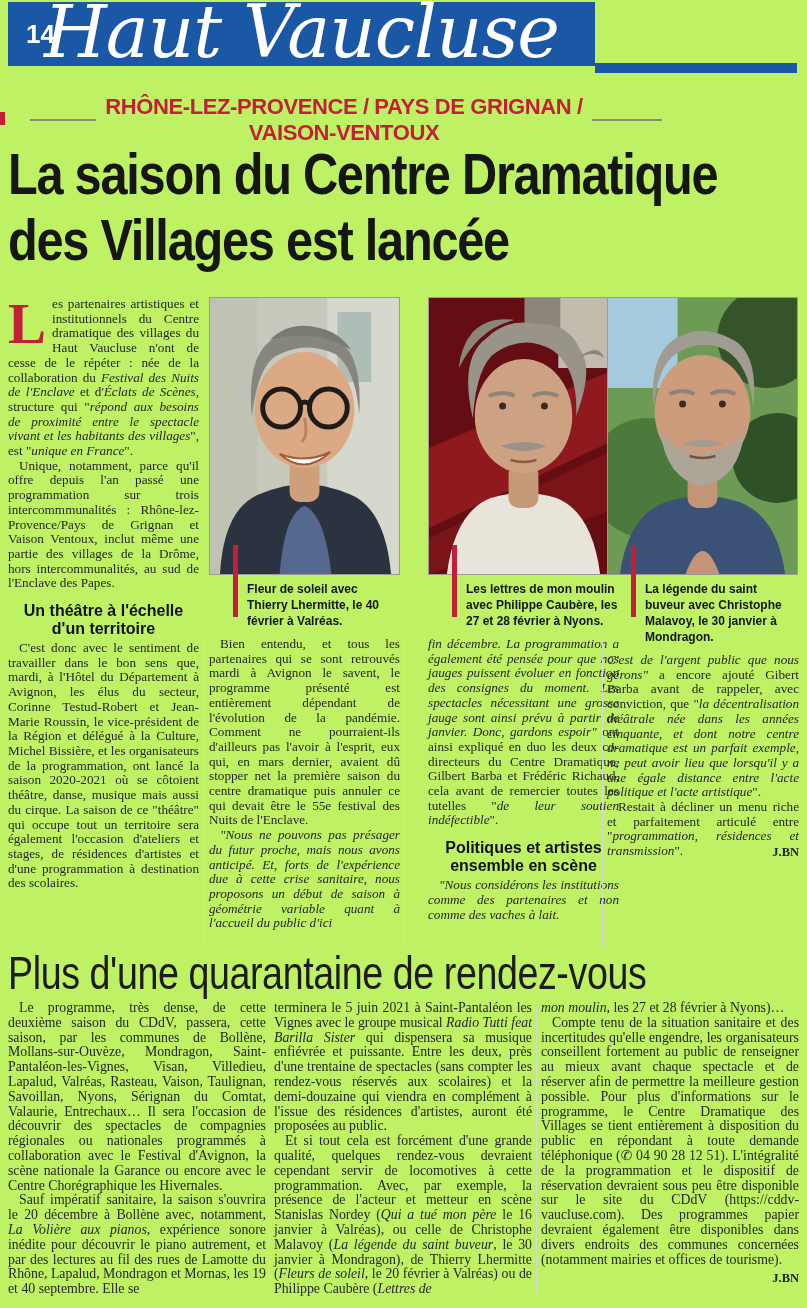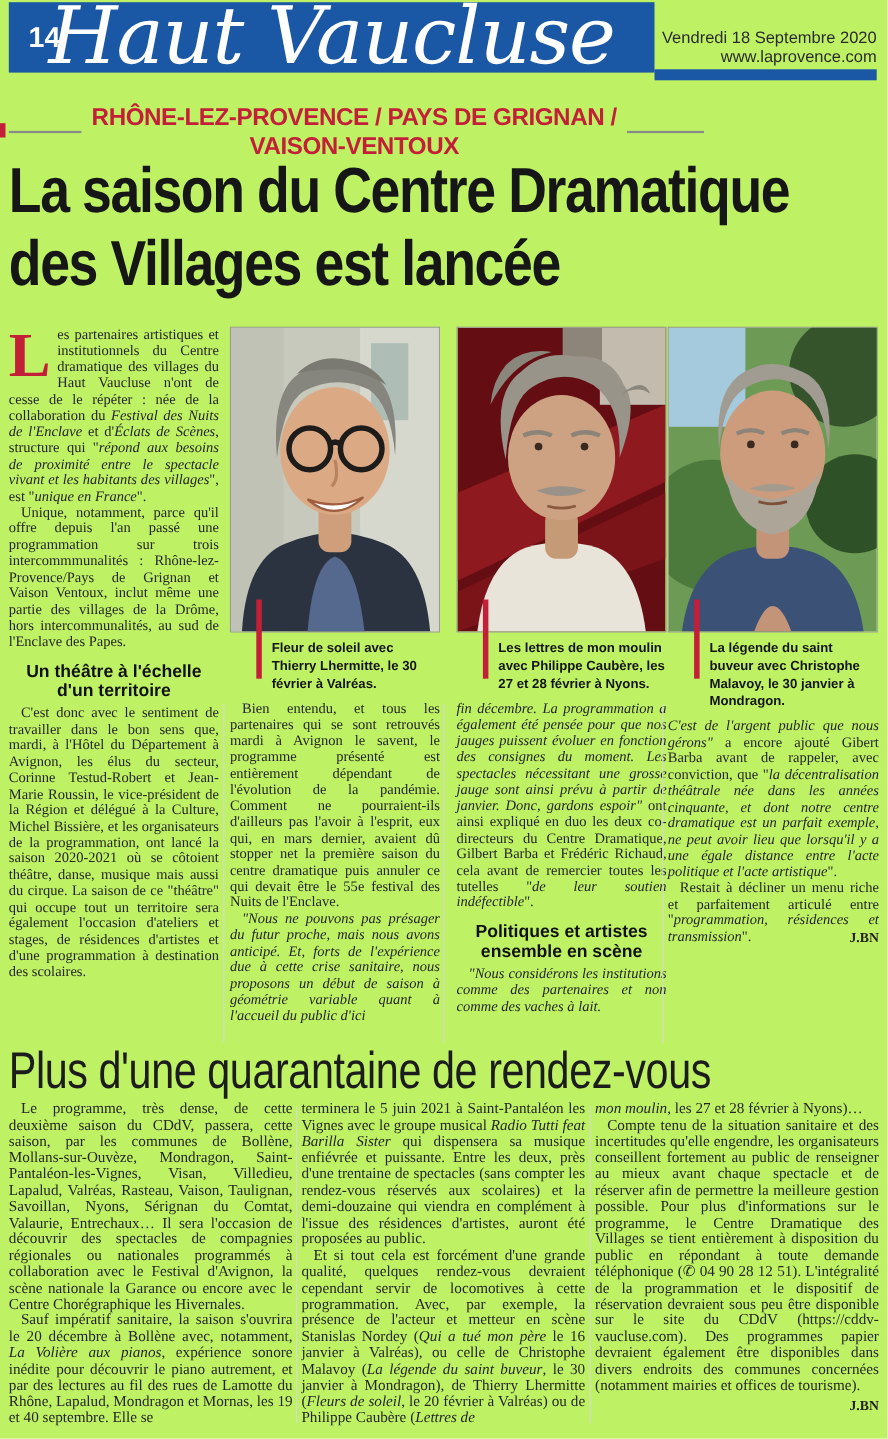--- a/index.html
+++ b/index.html
@@ -12,21 +12,21 @@
   .pagenum{position:absolute;left:18px;top:17px;font-family:"Liberation Sans",sans-serif;
            font-weight:bold;font-size:26px;color:#ffffff;}
   .section-title{font-family:"DejaVu Serif","Liberation Serif",serif;font-style:italic;font-weight:normal;
            font-size:72px;color:#ffffff;letter-spacing:-1px;padding-bottom:4px;text-align:right;}
   .dateblock{position:absolute;right:10px;top:26px;text-align:right;
            font-family:"Liberation Sans",sans-serif;font-size:15px;line-height:17px;color:#2b2b2b;}
   .blue-bar{position:absolute;left:595px;top:63px;width:202px;height:10px;background:#1a57a5;}
 
   
   .kicker-row{position:absolute;left:0;top:103px;width:648px;height:34px;
-           display:flex;align-items:center;}
+           display:flex;align-items:center;padding-left:22px;}
   .red-notch{position:absolute;left:0;top:9px;width:5px;height:13px;background:#c41f39;}
   .kline{height:2px;background:#8a8a8a;flex:0 0 66px;}
   .kline.left{margin-left:8px;}
   .kline.right{margin-right:8px;flex-basis:70px;}
   .kicker{flex:1;margin:0;text-align:center;font-family:"Liberation Sans",sans-serif;
           font-weight:bold;font-size:22px;letter-spacing:-0.4px;color:#c41f39;}
 
   
   .headline1{position:absolute;left:8px;top:141px;margin:0;width:950px;
              font-family:"Liberation Sans",sans-serif;font-weight:bold;font-size:58px;
@@ -34,21 +34,21 @@
              transform:scaleX(0.84);transform-origin:0 0;}
   .headline2{position:absolute;left:8px;top:948px;margin:0;width:995px;
              font-family:"Liberation Sans",sans-serif;font-weight:400;font-size:47px;
              line-height:50px;letter-spacing:-0.5px;color:#1c1c1c;
              transform:scaleX(0.80);transform-origin:0 0;}
 
   
   .col{position:absolute;top:297px;}
   .c1{left:8px;width:191px;}
   .c2{left:209px;width:191px;}
-  .c3{left:415px;width:191px;}
+  .c3{left:428px;width:191px;}
   .c4{left:607px;width:192px;}
   .a2col{position:absolute;top:1001px;}
   .a2c1{left:8px;width:258px;}
   .a2c2{left:274px;width:258px;}
   .a2c3{left:541px;width:258px;}
 
   .body{margin:0;font-size:13.2px;line-height:14.7px;text-align:justify;text-indent:11px;color:#262626;}
   .a2col .body{font-size:13.8px;line-height:14.8px;}
   .noindent{text-indent:0;}
   .it{font-style:italic;font-family:Liberation Serif, serif;}
@@ -78,24 +78,20 @@
   .r5{left:536px;top:1006px;height:288px;}
 </style>
 </head>
 <body>
 
 <div class="page">
 
   <div class="banner">
     <span class="pagenum">14</span>
     <span class="section-title">Haut Vaucluse</span>
-  </div>
-  <div class="dateblock">
-    <div>Vendredi 18 Septembre 2020</div>
-    <div>www.laprovence.com</div>
   </div>
   <div class="blue-bar"></div>
 
   <div class="kicker-row">
     <span class="red-notch"></span>
     <span class="kline left"></span>
     <h2 class="kicker">RHÔNE-LEZ-PROVENCE / PAYS DE GRIGNAN / VAISON-VENTOUX</h2>
     <span class="kline right"></span>
   </div>
 
@@ -129,21 +125,21 @@
         <g fill="none" stroke="#1e1c1a" stroke-width="5">
           <circle cx="72" cy="110" r="19"></circle>
             <circle cx="119" cy="110" r="19"></circle>
             <path d="M91,106 Q95,102 100,106"></path>
         </g>
         <path d="M95,120 Q99,138 92,144" stroke="#b9835f" stroke-width="3" fill="none"></path>
         <path d="M70,156 Q95,178 121,154 Q96,166 70,156 Z" fill="#ffffff" stroke="#a05c3e" stroke-width="2"></path>
       </svg>
       <figcaption>
         <span class="capbar"></span>
-        <span>Fleur de soleil avec Thierry Lhermitte, le 30 février à Valréas.</span>
+        <span>Fleur de soleil avec Thierry Lhermitte, le 40 février à Valréas.</span>
       </figcaption>
     </figure>
     <p class="body">Bien entendu, et tous les partenaires qui se sont retrouvés mardi à Avignon le savent, le programme présenté est entièrement dépendant de l'évolution de la pandémie. Comment ne pourraient-ils d'ailleurs pas l'avoir à l'esprit, eux qui, en mars dernier, avaient dû stopper net la première saison du centre dramatique puis annuler ce qui devait être le 55e festival des Nuits de l'Enclave.</p>
     <p class="body it">"Nous ne pouvons pas présager du futur proche, mais nous avons anticipé. Et, forts de l'expérience due à cette crise sanitaire, nous proposons un début de saison à géométrie variable quant à l'accueil du public d'ici</p>
   </div>
 
   <div class="col c3">
     <figure class="media">
       <svg class="photo" viewBox="0 0 190 276" preserveAspectRatio="none">
         <rect width="190" height="276" fill="#640e13"></rect>

